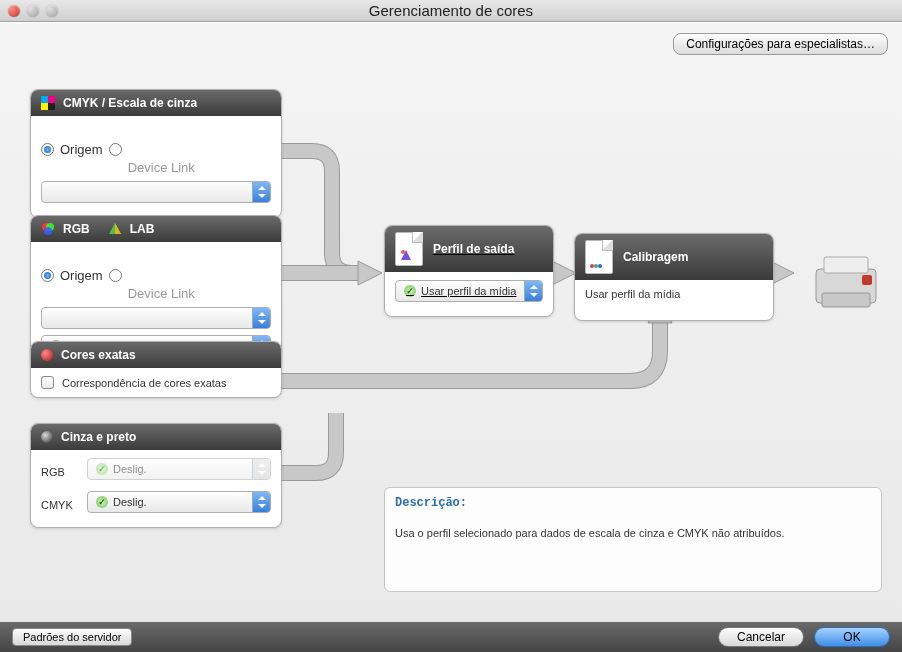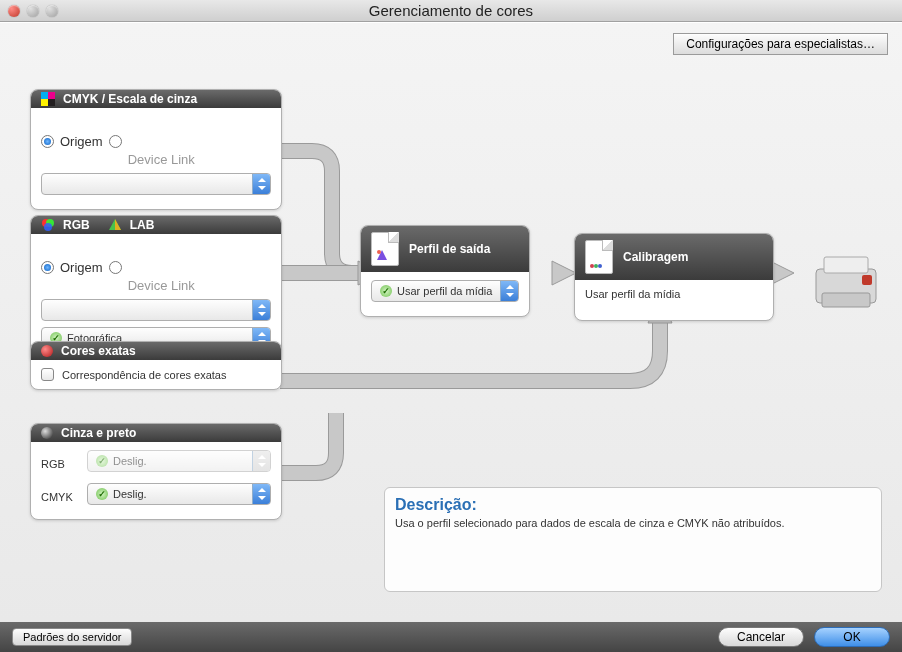--- a/index.html
+++ b/index.html
@@ -9,27 +9,27 @@
 .traffic { display: flex; gap: 7px; }
 .dot { width: 12px; height: 12px; border-radius: 50%; box-shadow: inset 0 1px 1px rgba(255,255,255,.5), 0 0 1px rgba(0,0,0,.5); }
 .dot.red { background: radial-gradient(circle at 30% 30%, #ff8b85, #c0392b); }
 .dot.grey { background: radial-gradient(circle at 30% 30%, #e0e0e0, #a0a0a0); }
 .titlebar .title { position: absolute; left: 0; right: 0; text-align: center; font-size: 15px; color: #222; }
 
 .content { position: absolute; top: 22px; left: 0; right: 0; bottom: 30px; background: linear-gradient(#f4f4f4,#e9e9e9); border-top: 1px solid #fff; }
 
 .expert-btn { position: absolute; top: 10px; right: 14px; }
 
-.mac-btn { background: linear-gradient(#fdfdfd,#dcdcdc); border: 1px solid #9a9a9a; border-radius: 0; padding: 3px 12px; font-size: 12px; cursor: pointer; box-shadow: 0 1px 0 rgba(255,255,255,.6) inset; }
+.mac-btn { background: linear-gradient(#fdfdfd,#dcdcdc); border: 1px solid #9a9a9a; border-radius: 8px; padding: 3px 12px; font-size: 12px; cursor: pointer; box-shadow: 0 1px 0 rgba(255,255,255,.6) inset; }
 
 .panel { position: absolute; width: 252px; background: #fff; border: 1px solid #b0b0b0; border-radius: 8px; box-shadow: 0 1px 3px rgba(0,0,0,.15); }
 .panel-mid { position: absolute; width: 170px; background: #fff; border: 1px solid #b0b0b0; border-radius: 8px; box-shadow: 0 1px 3px rgba(0,0,0,.15); }
 .panel-cal { position: absolute; width: 200px; background: #fff; border: 1px solid #b0b0b0; border-radius: 8px; box-shadow: 0 1px 3px rgba(0,0,0,.15); }
 
-.phead { background: linear-gradient(#6a6a6a,#3b3b3b); color: #fff; font-size: 12px; font-weight: bold; padding: 5px 10px; border-radius: 7px 7px 0 0; display: flex; align-items: center; gap: 8px; height: 18px; }
+.phead { background: linear-gradient(#6a6a6a,#3b3b3b); color: #fff; font-size: 12px; font-weight: bold; padding: 5px 10px; border-radius: 7px 7px 0 0; display: flex; align-items: center; gap: 8px; height: 26px; }
 .pbody { padding: 8px 10px; font-size: 11px; color: #333; }
 
 .icon-sq { width: 14px; height: 14px; }
 .icon-circ { width: 12px; height: 12px; border-radius: 50%; }
 
 .radio-row { display: flex; align-items: center; gap: 6px; margin-bottom: 6px; font-size: 13px; }
 .radio { width: 13px; height: 13px; border-radius: 50%; border: 1px solid #777; background: #fff; display: inline-flex; align-items: center; justify-content: center; }
 .radio.sel::after { content: ""; width: 7px; height: 7px; border-radius: 50%; background: radial-gradient(#6fb7ff,#0a5fc2); }
 .radio-lbl.dim { color: #999; margin-top: 36px; }
 
@@ -52,21 +52,21 @@
 
 .page-icon { width: 28px; height: 34px; background: #fff; border: 1px solid #bbb; border-radius: 2px; position: relative; margin-right: 4px; }
 .page-icon::after { content: ""; position: absolute; right: -1px; top: -1px; width: 10px; height: 10px; background: linear-gradient(135deg,#fff 49%,#ddd 50%); border-left: 1px solid #bbb; border-bottom: 1px solid #bbb; }
 .page-icon .deco { position: absolute; left: 3px; bottom: 3px; width: 14px; height: 14px; }
 
 .phead-mid { display: flex; align-items: center; gap: 6px; height: 46px; padding: 4px 10px; background: linear-gradient(#6a6a6a,#3b3b3b); color: #fff; font-size: 12px; font-weight: bold; border-radius: 7px 7px 0 0; }
 
 .printer-icon { position: absolute; right: 16px; top: 226px; width: 76px; height: 64px; }
 
 .desc-box { position: absolute; left: 384px; right: 20px; top: 464px; bottom: 30px; background: #fdfdfd; border: 1px solid #c6c6c6; border-radius: 6px; padding: 8px 10px; font-size: 11px; color: #333; }
-.desc-box .dh { color: #2a6fb5; font-weight: bold; font-size: 16px; margin-bottom: 3px; }
+.desc-box .dh { color: #2a6fb5; font-weight: bold; font-size: 12px; margin-bottom: 17px; font-family: Liberation Mono, monospace; }
 
 .footer { position: absolute; left: 0; right: 0; bottom: 0; height: 30px; background: linear-gradient(#6a6a6a,#444); display: flex; align-items: center; padding: 0 12px; gap: 10px; }
 .footer .left-btn { background: linear-gradient(#fdfdfd,#d8d8d8); border: 1px solid #888; border-radius: 4px; padding: 2px 10px; font-size: 11px; cursor: pointer; }
 .footer .spacer { flex: 1; }
 .footer .pill { border-radius: 11px; padding: 2px 18px; font-size: 12px; cursor: pointer; border: 1px solid #777; }
 .footer .pill.cancel { background: linear-gradient(#fdfdfd,#d8d8d8); }
 .footer .pill.ok { background: linear-gradient(#a6d2ff,#3f8fe8); border-color: #2d6db8; min-width: 76px; text-align: center; }
 
 svg.flow { position: absolute; top: 0; left: 0; pointer-events: none; }
 .arrowhead { fill: #c8c8c8; stroke: #9a9a9a; stroke-width: 1; }
@@ -201,21 +201,21 @@
             <span class="lbl">
               <span class="tick"></span>
               <span>Deslig.</span>
             </span>
             <span class="cap"></span>
           </div>
       </div>
     </div>
   </div>
 
-  <div class="panel-mid" style="left:360px; top:202px;">
+  <div class="panel-mid" style="left:384px; top:202px;text-decoration:underline;">
     <div class="phead-mid">
       <div class="page-icon">
         <svg class="deco" viewBox="0 0 14 14">
             <polygon points="2,12 7,2 12,12" fill="#7a4fe0"></polygon>
             <circle cx="4" cy="4" r="2" fill="#f06050"></circle>
           </svg>
       </div>
       <span>Perfil de saída</span>
     </div>
     <div class="pbody">

